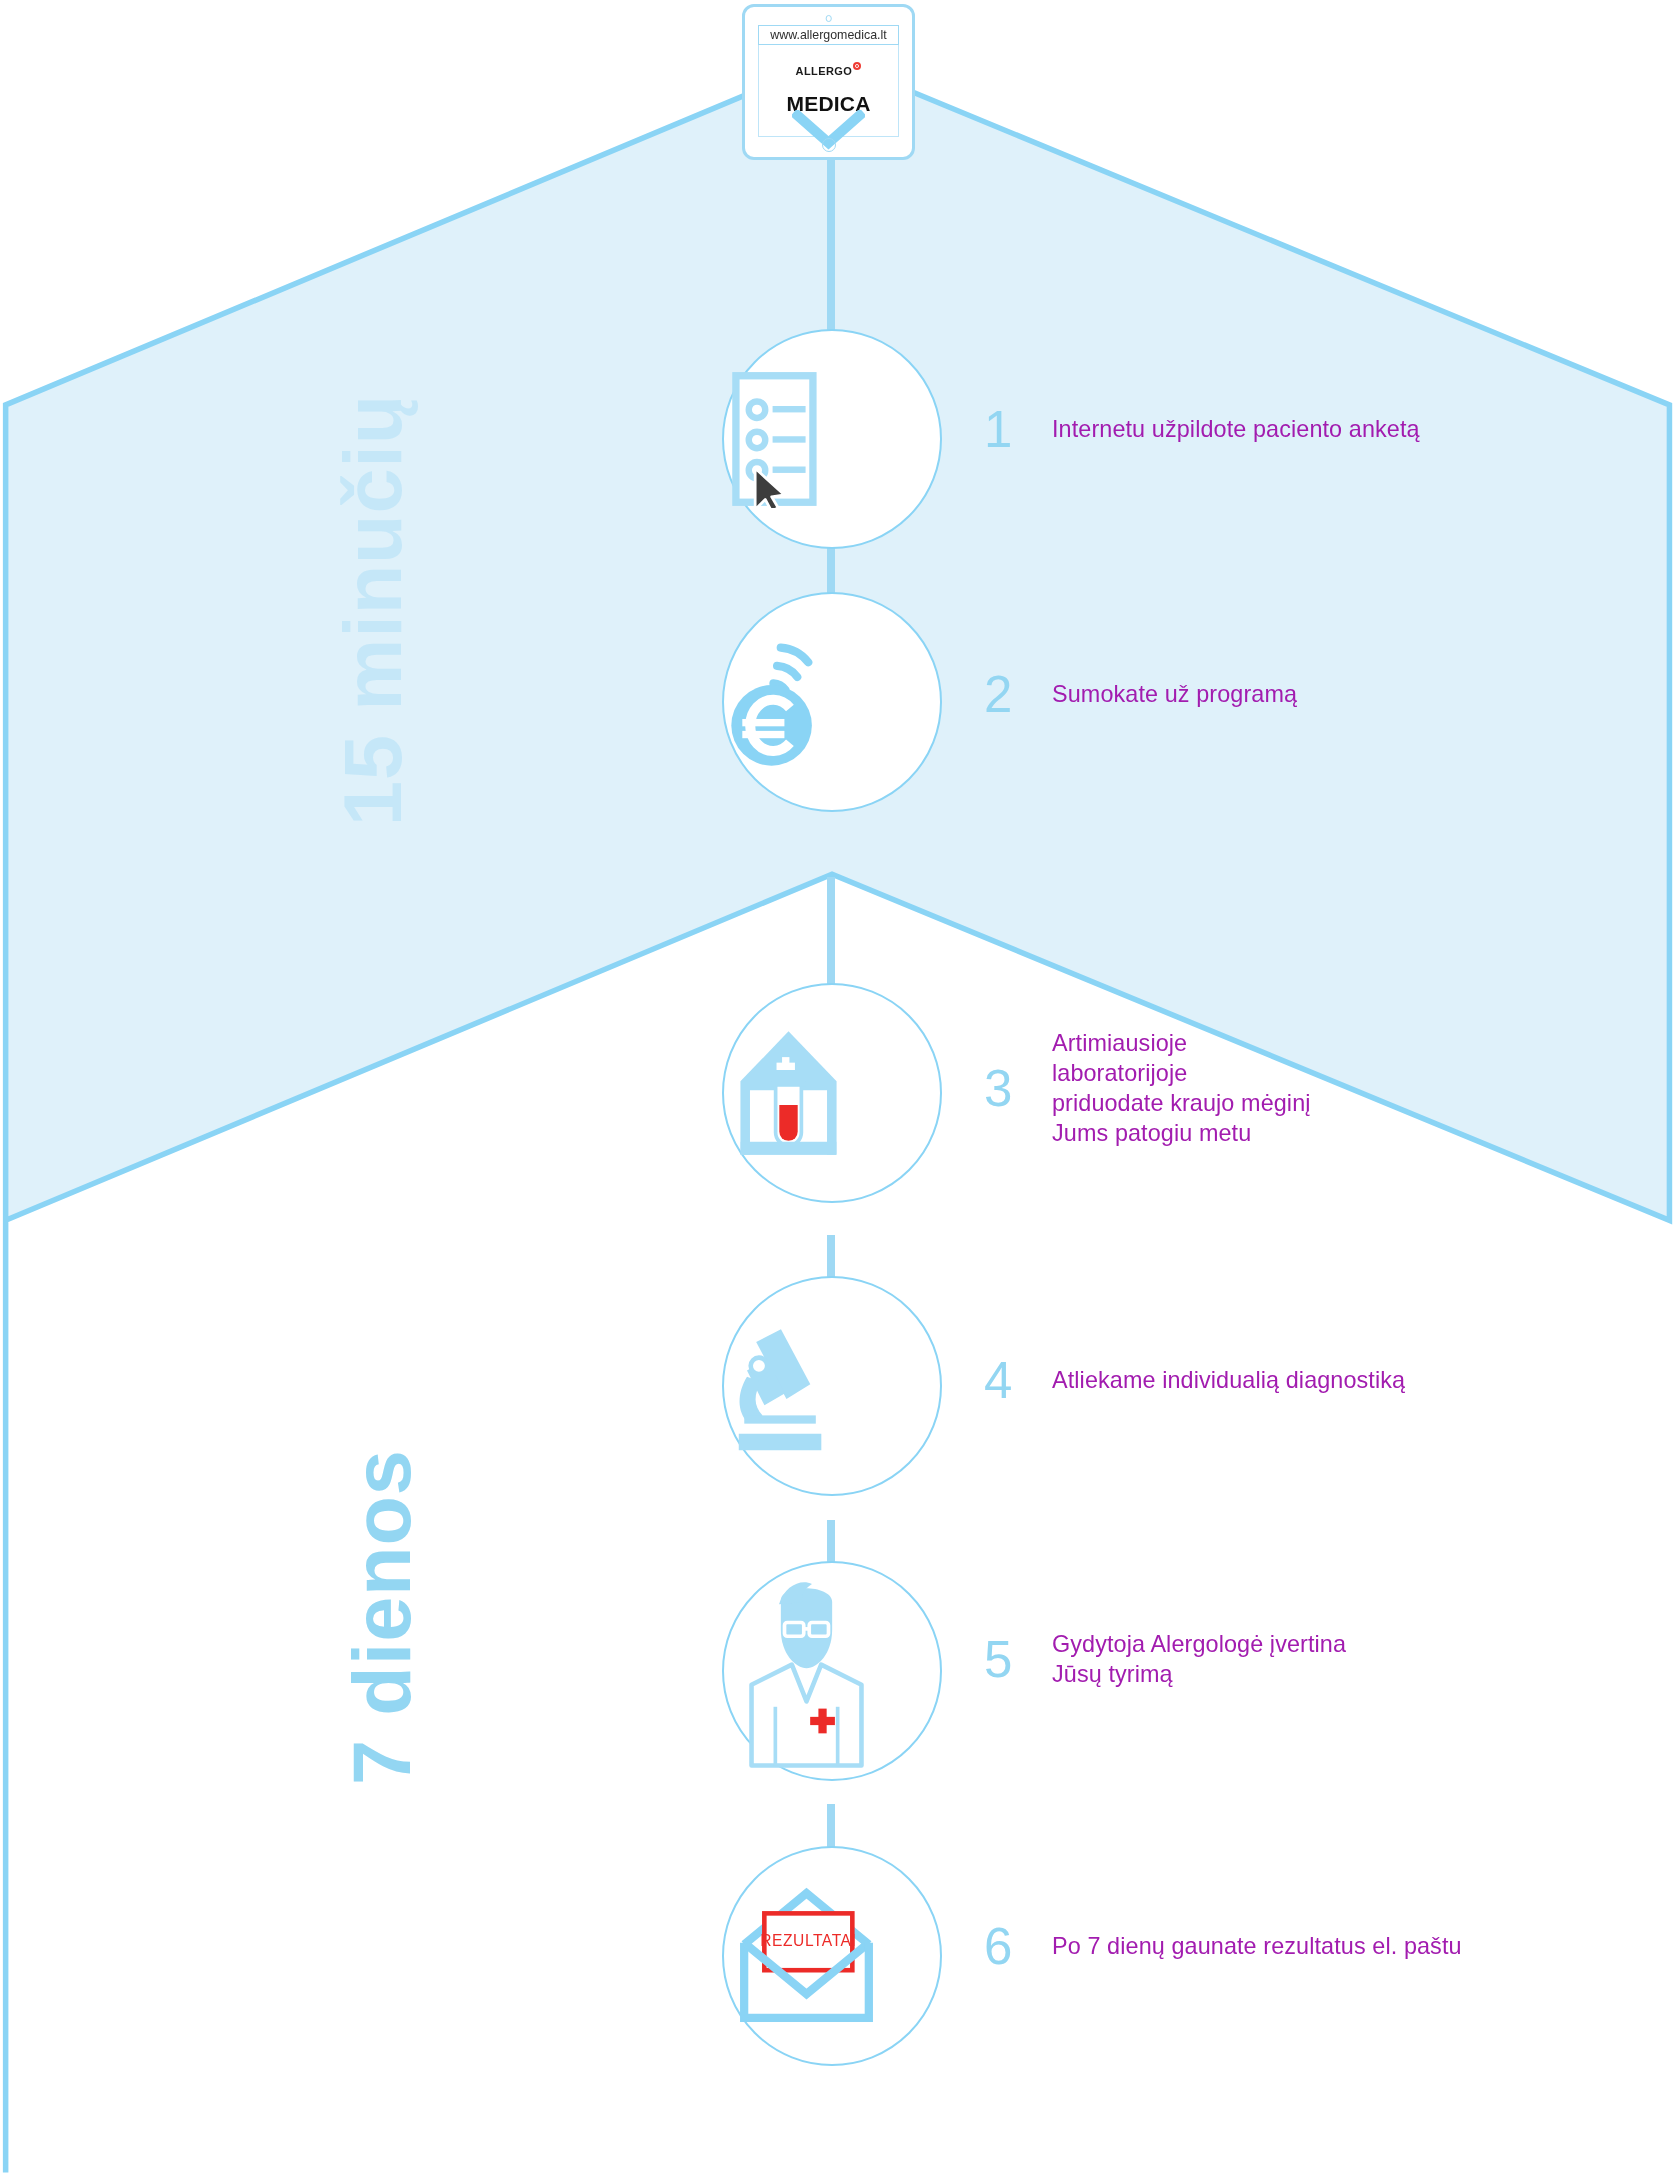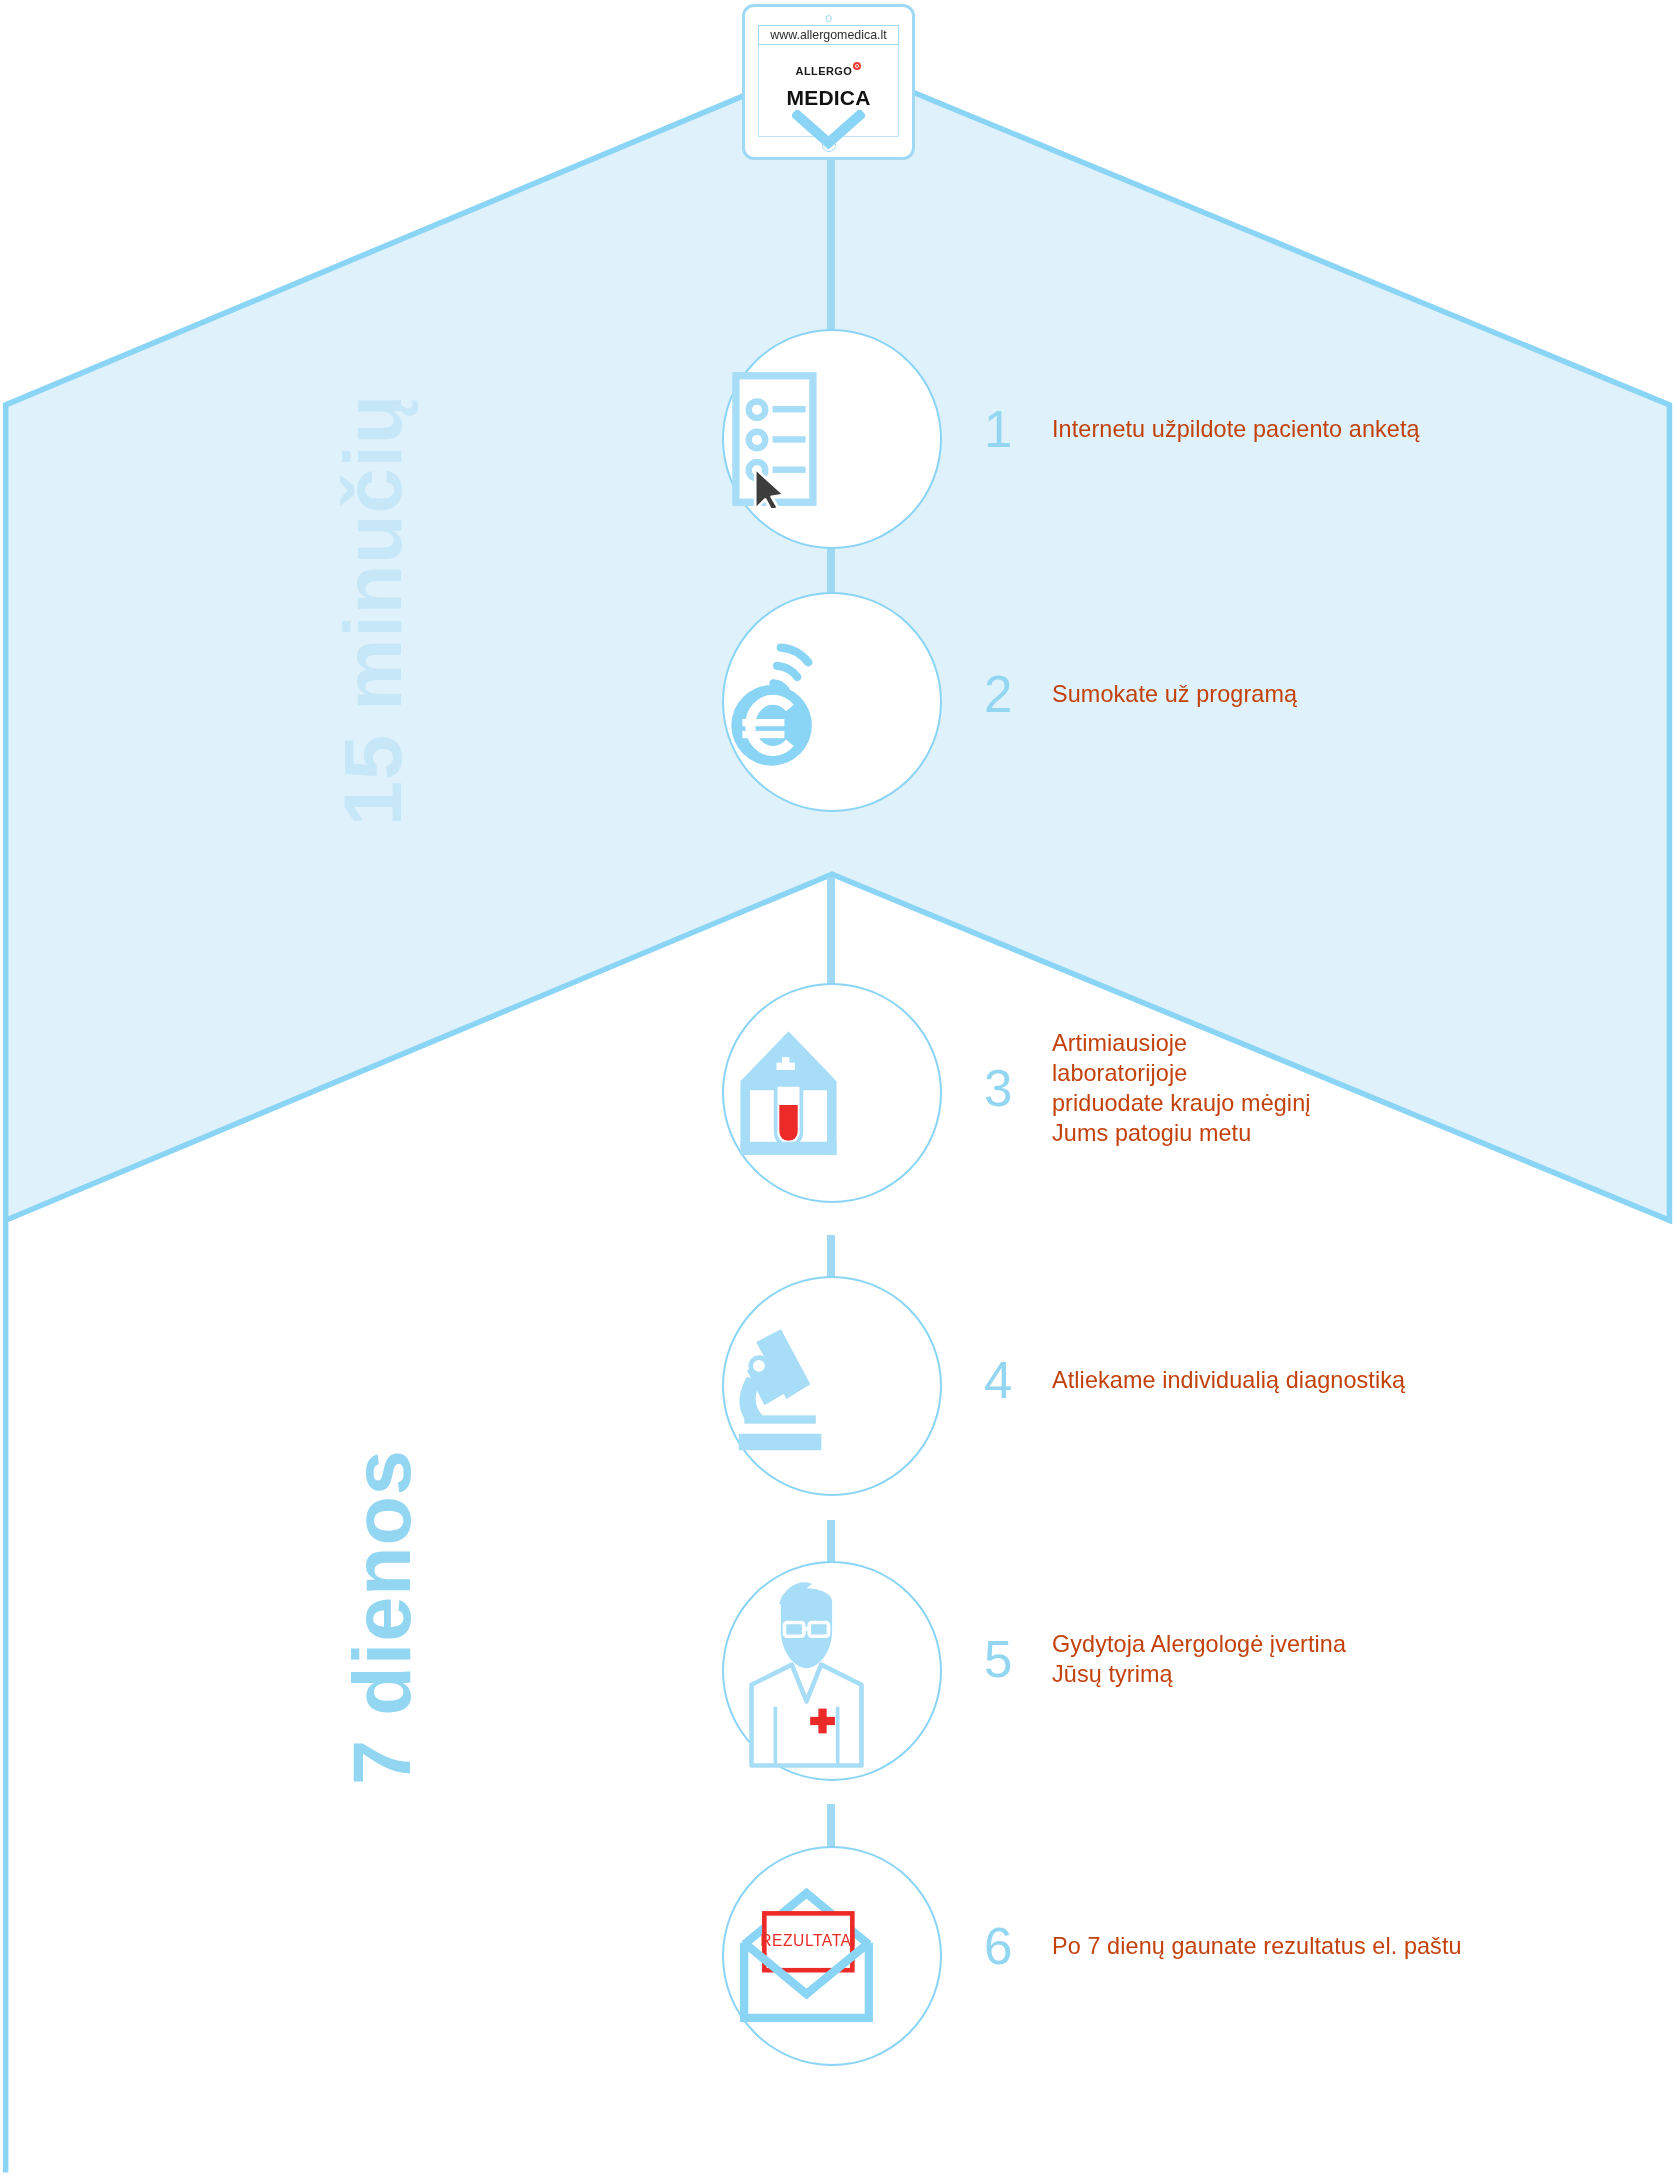--- a/index.html
+++ b/index.html
@@ -39,21 +39,21 @@
   .step-num{
     color:#93d6f2;
     font-size:51px;
     font-weight:400;
     line-height:1;
     width:42px;
     text-align:left;
     font-family:"Liberation Sans", sans-serif;
   }
   .step-label{
-    color:#c2410c;
+    color:#a21caf;
     font-size:23.4px;
     line-height:1.28;
     white-space:pre-line;
     margin-left:26px;
     letter-spacing:0.1px;
   }
 
   
   .vlabel{
     position:absolute;
@@ -110,21 +110,21 @@
   .logo-reg{
     display:inline-block;width:8.3px;height:8.3px;border-radius:50%;
     background:#ef3b33;position:relative;top:-4.6px;margin-left:0.9px;
   }
   .logo-reg::after{
     content:"";position:absolute;left:2.3px;top:2.3px;width:3.7px;height:3.7px;
     border:0.9px solid #fff;border-radius:50%;box-sizing:border-box;
   }
   .logo-bot{
     font-size:21px;font-weight:700;letter-spacing:0.2px;color:#111;
-    margin-top:9px;
+    margin-top:15px;
   }
   .tab-chev{
     position:absolute;left:0;right:0;top:84px;text-align:center;
   }
   .tab-home{
     position:absolute;left:50%;bottom:4.6px;transform:translateX(-50%);
     width:12px;height:12px;border:1.8px solid #9fd9f4;border-radius:50%;
   }
 </style>
 </head>

